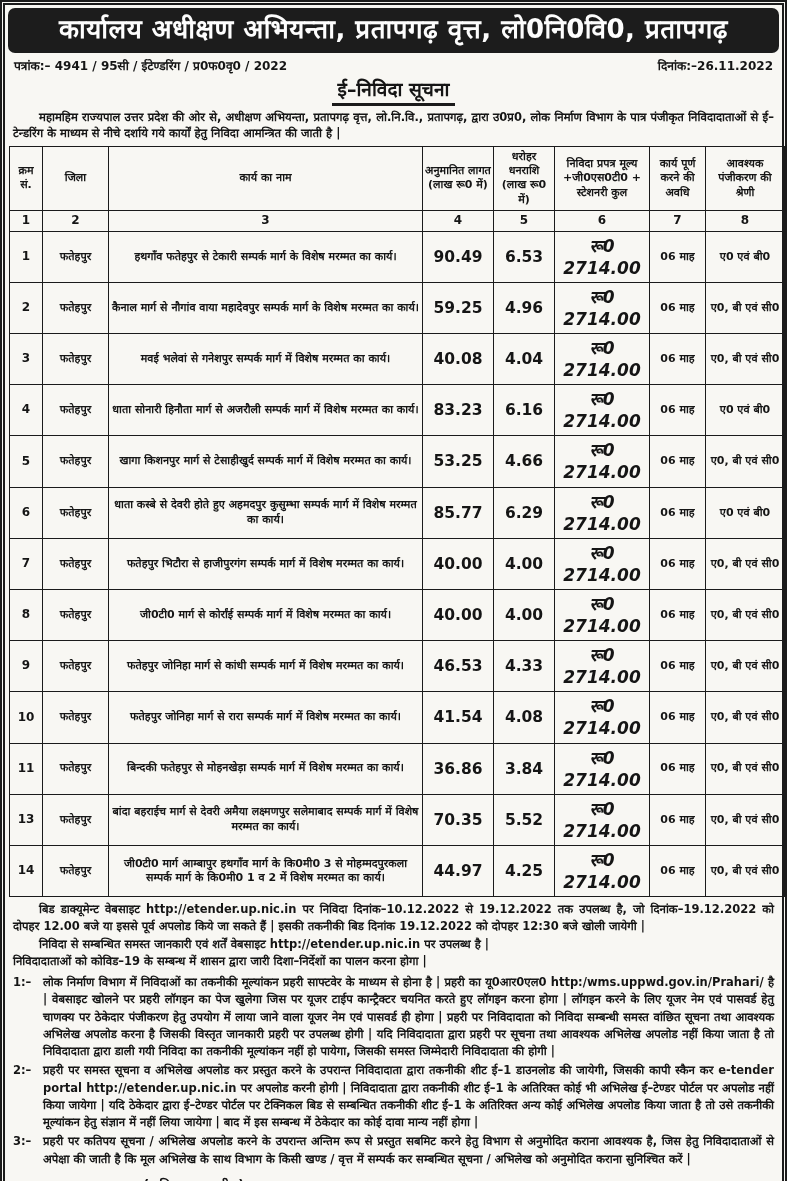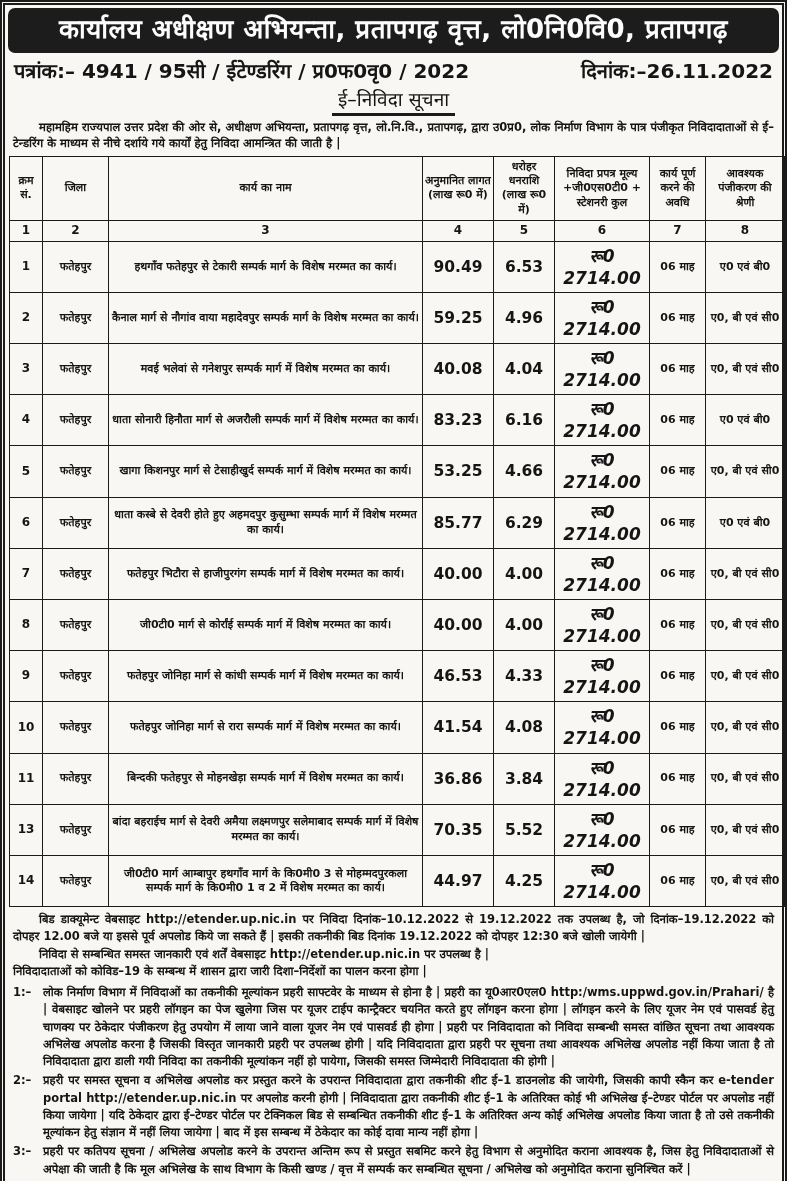--- a/index.html
+++ b/index.html
@@ -28,27 +28,27 @@
     line-height: 1.25;
     padding: 5px 6px 7px 6px;
     border-radius: 7px;
     letter-spacing: 0.5px;
   }
   .letter-line {
     display: flex;
     justify-content: space-between;
     align-items: baseline;
     font-weight: bold;
-    font-size: 20px;
+    font-size: 12px;
     padding: 4px 6px 0 6px;
   }
   .title-wrap { text-align: center; padding: 2px 0 3px 0; }
   .notice-title {
     display: inline-block;
-    font-weight: normal;
+    font-weight: bold;
     font-size: 19px;
     border-bottom: 3px solid #1b1b1b;
     padding: 0 6px 1px 6px;
   }
   .intro {
     font-weight: bold;
     font-size: 11.5px;
     line-height: 1.45;
     text-align: justify;
     padding: 0 5px;

